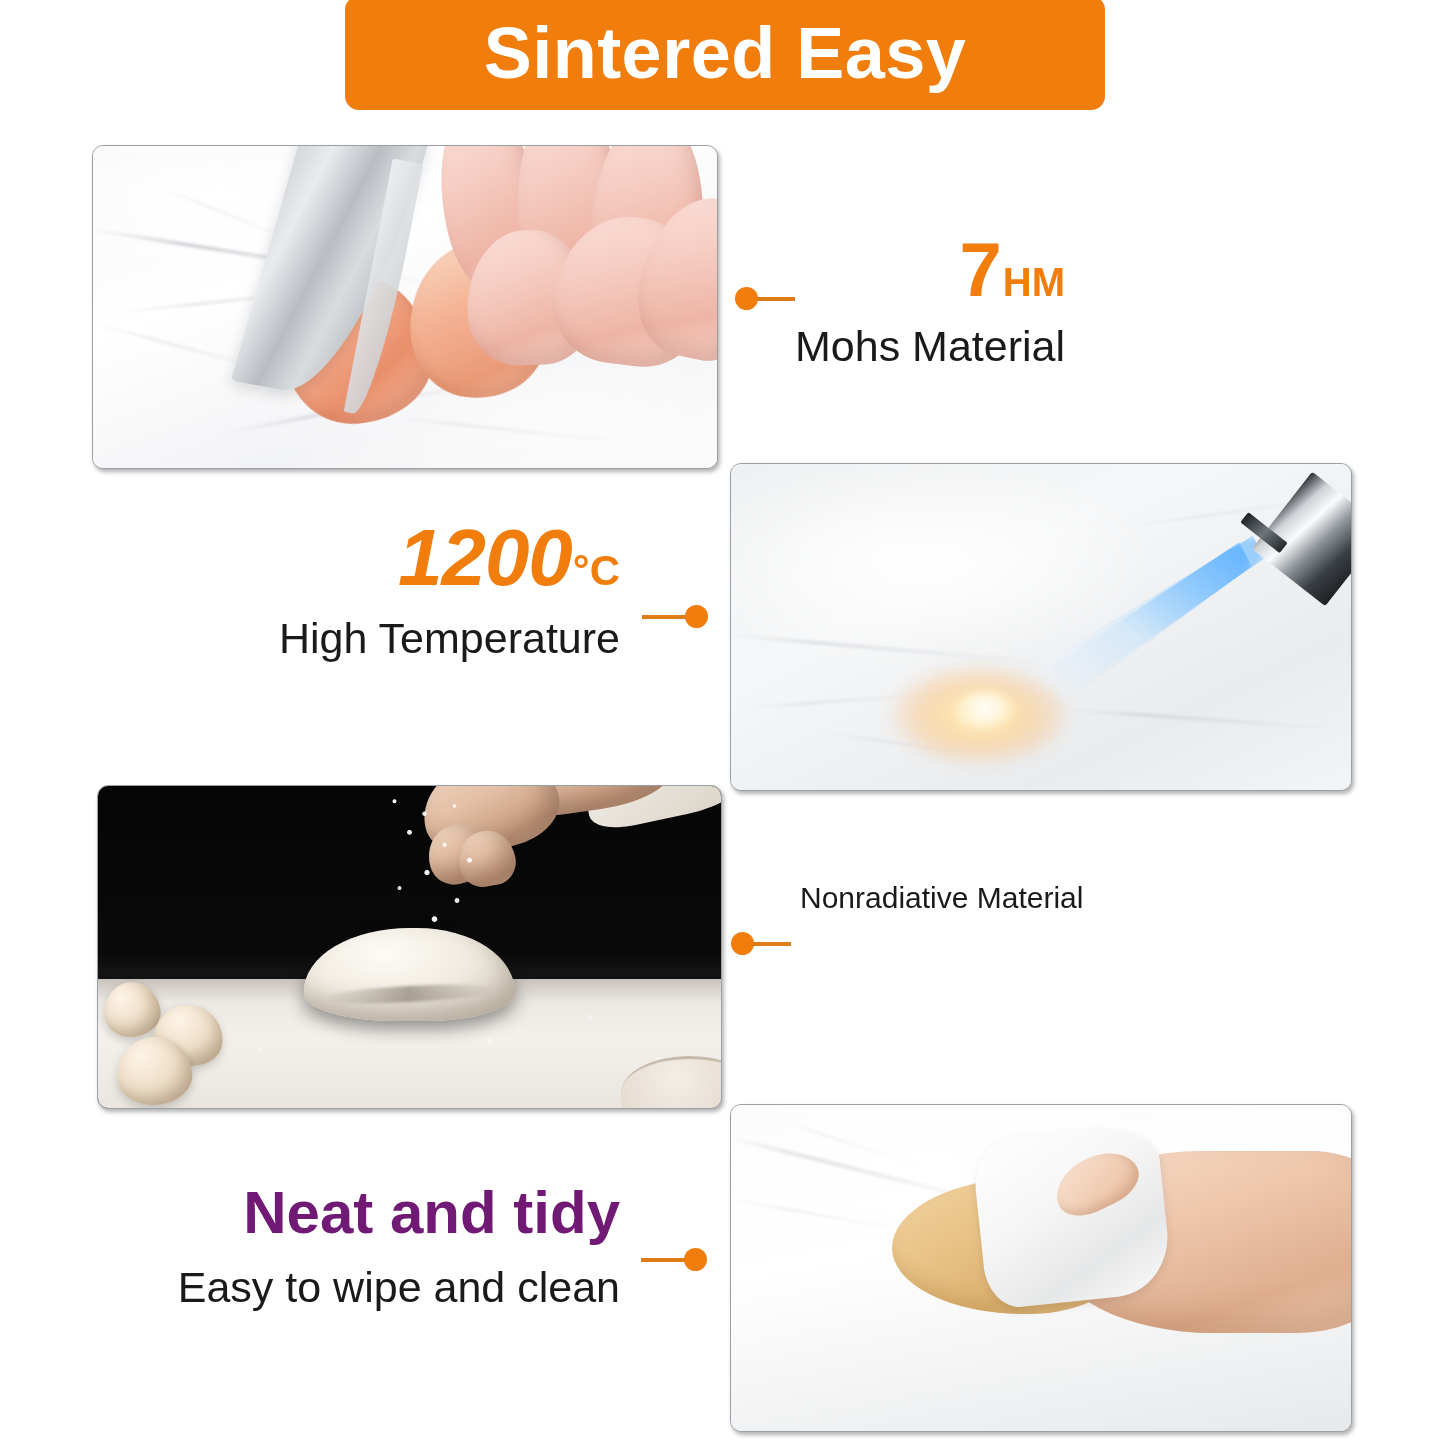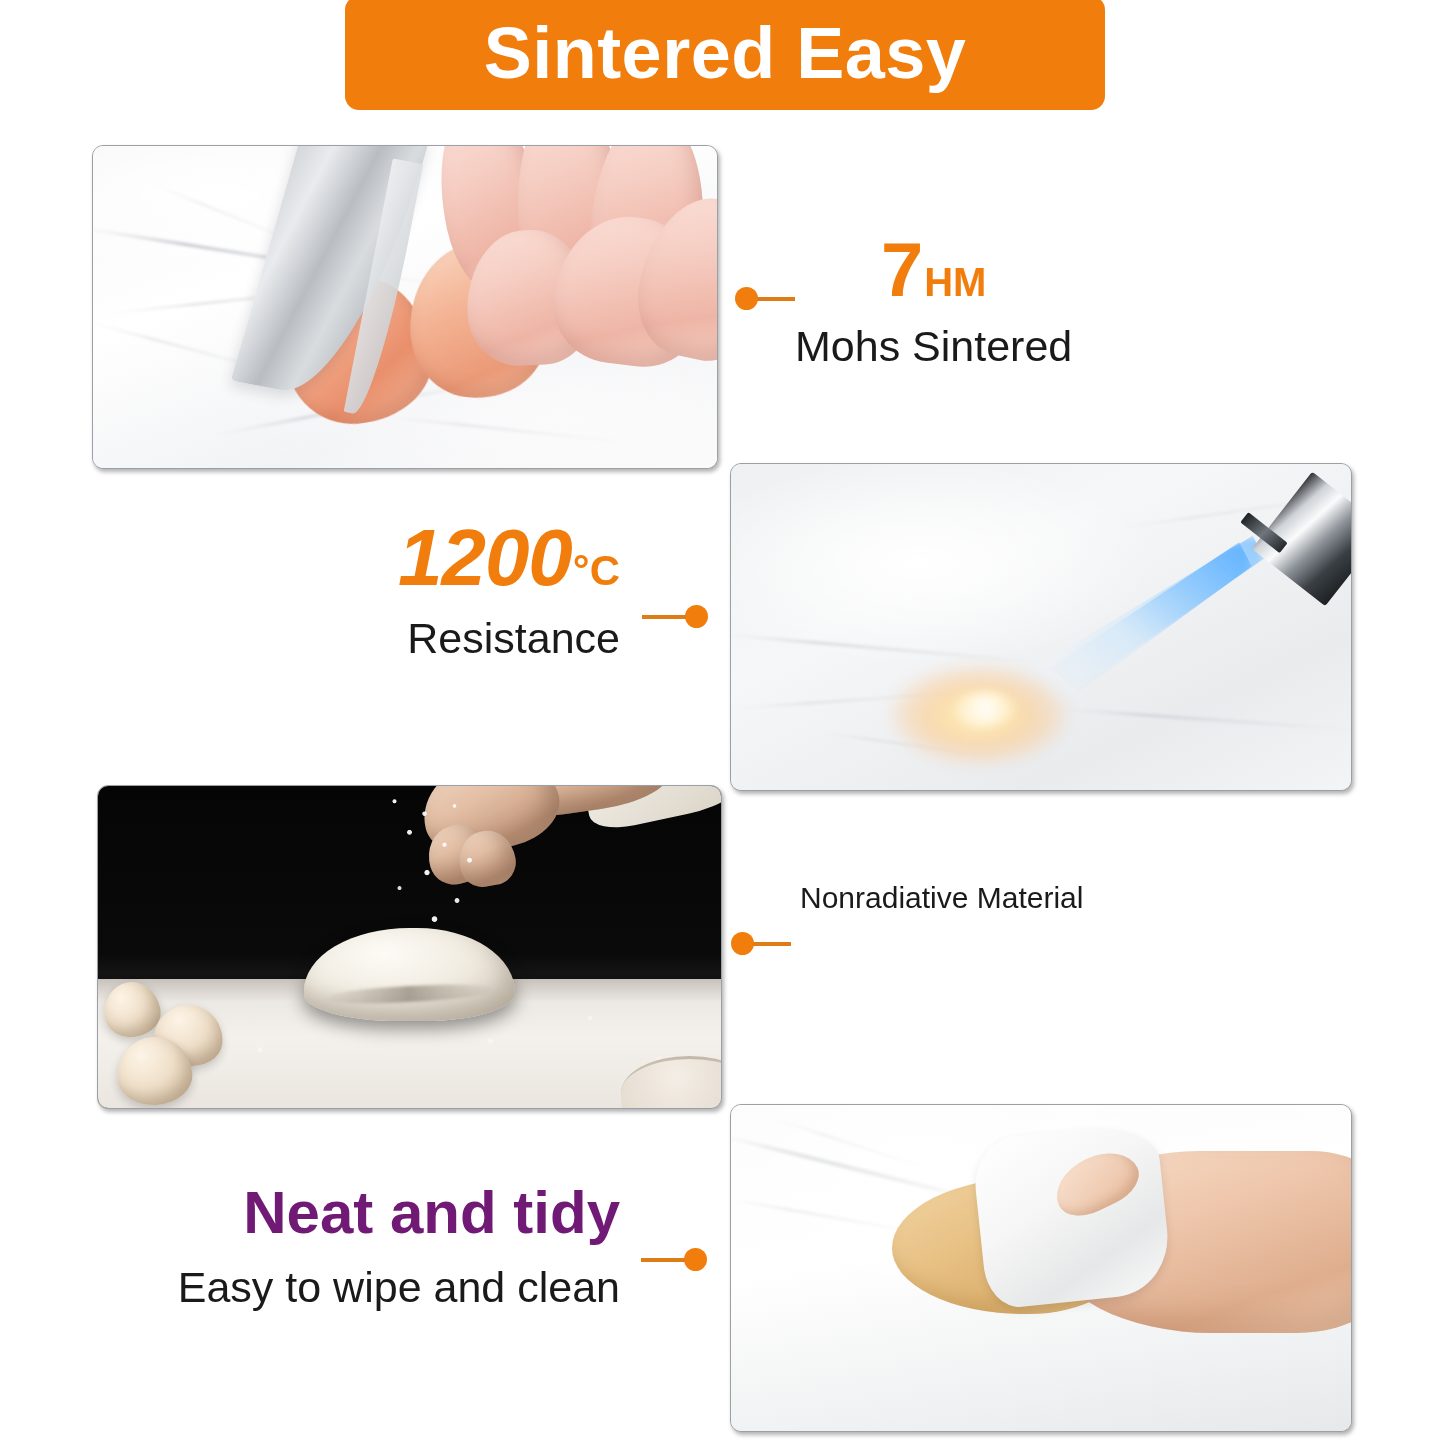--- a/index.html
+++ b/index.html
@@ -345,21 +345,21 @@
   .conn-left  .dot  { right:0; }
   .conn-left  .line { right:22px; width:44px; }
 
   #conn-1 { left:735px; top:287px;  width:62px; height:23px; }
   #conn-2 { left:642px; top:605px;  width:66px; height:23px; }
   #conn-3 { left:731px; top:932px;  width:62px; height:23px; }
   #conn-4 { left:640px; top:1248px; width:67px; height:23px; }
 
   
   .callout { position:absolute; }
-  .callout.align-left  { text-align:center; }
+  .callout.align-left  { text-align:right; }
   .callout.align-right { text-align:right; }
 
   .stat-line { white-space:nowrap; line-height:1; }
   .stat-num {
     color:#F07D0C;
     font-weight:700;
     letter-spacing:-1px;
   }
   .stat-unit {
     color:#F07D0C;
@@ -493,29 +493,29 @@
 </div>
 <div class="connector conn-left" id="conn-4">
   <span class="dot"></span>
   <span class="line"></span>
 </div>
 
 <div class="callout align-left" id="callout-1">
   <div class="stat-line">
     <span class="stat-num">7</span><span class="stat-unit">HM</span>
   </div>
-  <div class="stat-desc">Mohs Sintered</div>
+  <div class="stat-desc">Mohs Material</div>
 </div>
 
 <div class="callout align-right" id="callout-2">
   <div class="stat-line">
     <span class="stat-num">1200</span><span class="stat-unit">°C</span>
   </div>
   <div class="stat-desc">
-    <div>Resistance</div>
+    <div>High Temperature</div>
   </div>
 </div>
 
 <div class="callout align-left" id="callout-3">
   <div class="stat-desc">Nonradiative Material</div>
 </div>
 
 <div class="callout align-right" id="callout-4">
   <div class="stat-phrase">Neat and tidy</div>
   <div class="stat-desc">Easy to wipe and clean</div>

